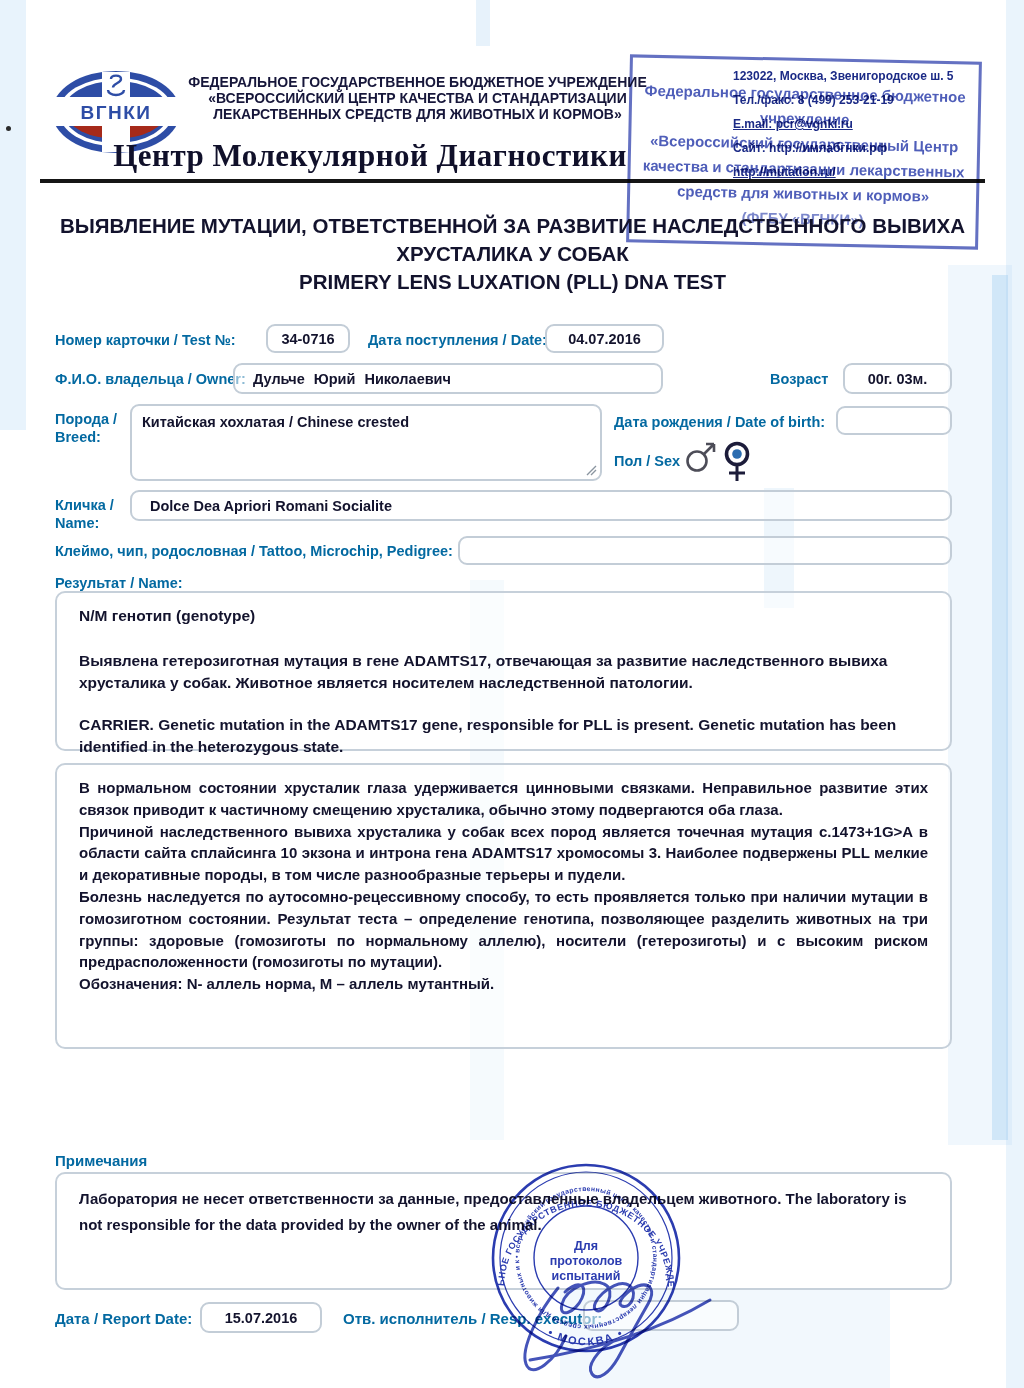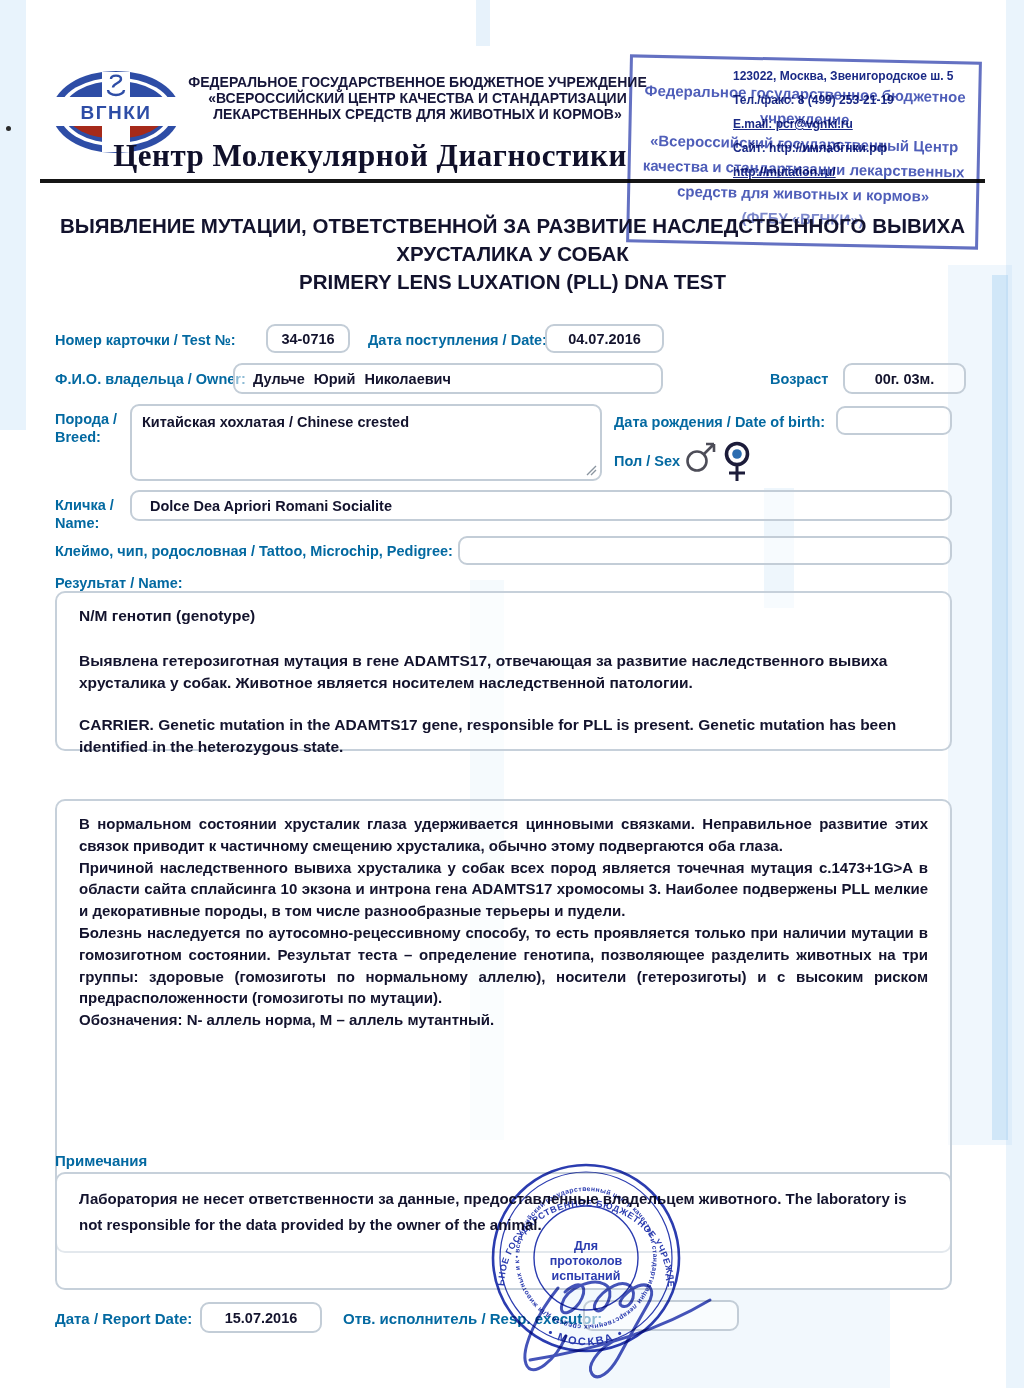--- a/index.html
+++ b/index.html
@@ -99,21 +99,21 @@
   </div>
 
   <div class="lbl" style="left:55px;top:331px;">Номер карточки / Test №:</div>
   <div class="box c" style="left:266px;top:324px;width:84px;height:29px;">34-0716</div>
   <div class="lbl" style="left:368px;top:331px;">Дата поступления / Date:</div>
   <div class="box c" style="left:545px;top:324px;width:119px;height:29px;">04.07.2016</div>
 
   <div class="lbl" style="left:55px;top:370px;">Ф.И.О. владельца / Owner:</div>
   <div class="box l" style="left:233px;top:363px;width:430px;height:31px;word-spacing:5px;">Дульче Юрий Николаевич</div>
   <div class="lbl" style="left:770px;top:370px;">Возраст</div>
-  <div class="box c" style="left:843px;top:363px;width:123px;height:31px;">00г. 03м.</div>
+  <div class="box c" style="left:843px;top:363px;width:109px;height:31px;">00г. 03м.</div>
 
   <div class="lbl" style="left:55px;top:410px;">
     <div>Порода /</div>
     <div>Breed:</div>
   </div>
   <div class="box ta" style="left:130px;top:404px;width:472px;height:77px;">
     <span>Китайская хохлатая / Chinese crested</span>
     <svg class="resize-handle" width="12" height="12" viewBox="0 0 12 12">
       <path d="M2 11 L11 2 M6 11 L11 6" stroke="#8a95a0" stroke-width="1.4" fill="none"></path>
     </svg>
@@ -140,21 +140,21 @@
   <div class="lbl" style="left:55px;top:542px;">Клеймо, чип, родословная / Tattoo, Microchip, Pedigree:</div>
   <div class="box l" style="left:458px;top:536px;width:494px;height:29px;"></div>
 
   <div class="lbl" style="left:55px;top:574px;">Результат / Name:</div>
   <div class="bigbox" style="left:55px;top:591px;width:897px;height:160px;font-size:15.5px;line-height:22px;">
     <p style="margin-bottom:23px;">N/M генотип (genotype)</p>
     <p style="margin-bottom:20px;">Выявлена гетерозиготная мутация в гене ADAMTS17, отвечающая за развитие наследственного вывиха хрусталика у собак. Животное является носителем наследственной патологии.</p>
     <p>CARRIER. Genetic mutation in the ADAMTS17 gene, responsible for PLL is present. Genetic mutation has been identified in the heterozygous state.</p>
   </div>
 
-  <div class="bigbox just" style="left:55px;top:763px;width:897px;height:454px;margin-top:36px;">
+  <div class="bigbox just" style="left:55px;top:763px;width:897px;height:286px;">
     <p>В нормальном состоянии хрусталик глаза удерживается цинновыми связками. Неправильное развитие этих связок приводит к частичному смещению хрусталика, обычно этому подвергаются оба глаза.</p>
     <p>Причиной наследственного вывиха хрусталика у собак всех пород является точечная мутация c.1473+1G&gt;A в области сайта сплайсинга 10 экзона и интрона гена ADAMTS17 хромосомы 3. Наиболее подвержены PLL мелкие и декоративные породы, в том числе разнообразные терьеры и пудели.</p>
     <p>Болезнь наследуется по аутосомно-рецессивному способу, то есть проявляется только при наличии мутации в гомозиготном состоянии. Результат теста – определение генотипа, позволяющее разделить животных на три группы: здоровые (гомозиготы по нормальному аллелю), носители (гетерозиготы) и с высоким риском предрасположенности (гомозиготы по мутации).</p>
     <p>Обозначения: N- аллель норма, М – аллель мутантный.</p>
   </div>
 
   <div class="lbl" style="left:55px;top:1152px;font-size:15px;">Примечания</div>
   <div class="bigbox" style="left:55px;top:1172px;width:897px;height:118px;line-height:26px;">
     <p>Лаборатория не несет ответственности за данные, предоставленные владельцем животного. The laboratory is not responsible for the data provided by the owner of the animal.</p>
   </div>

